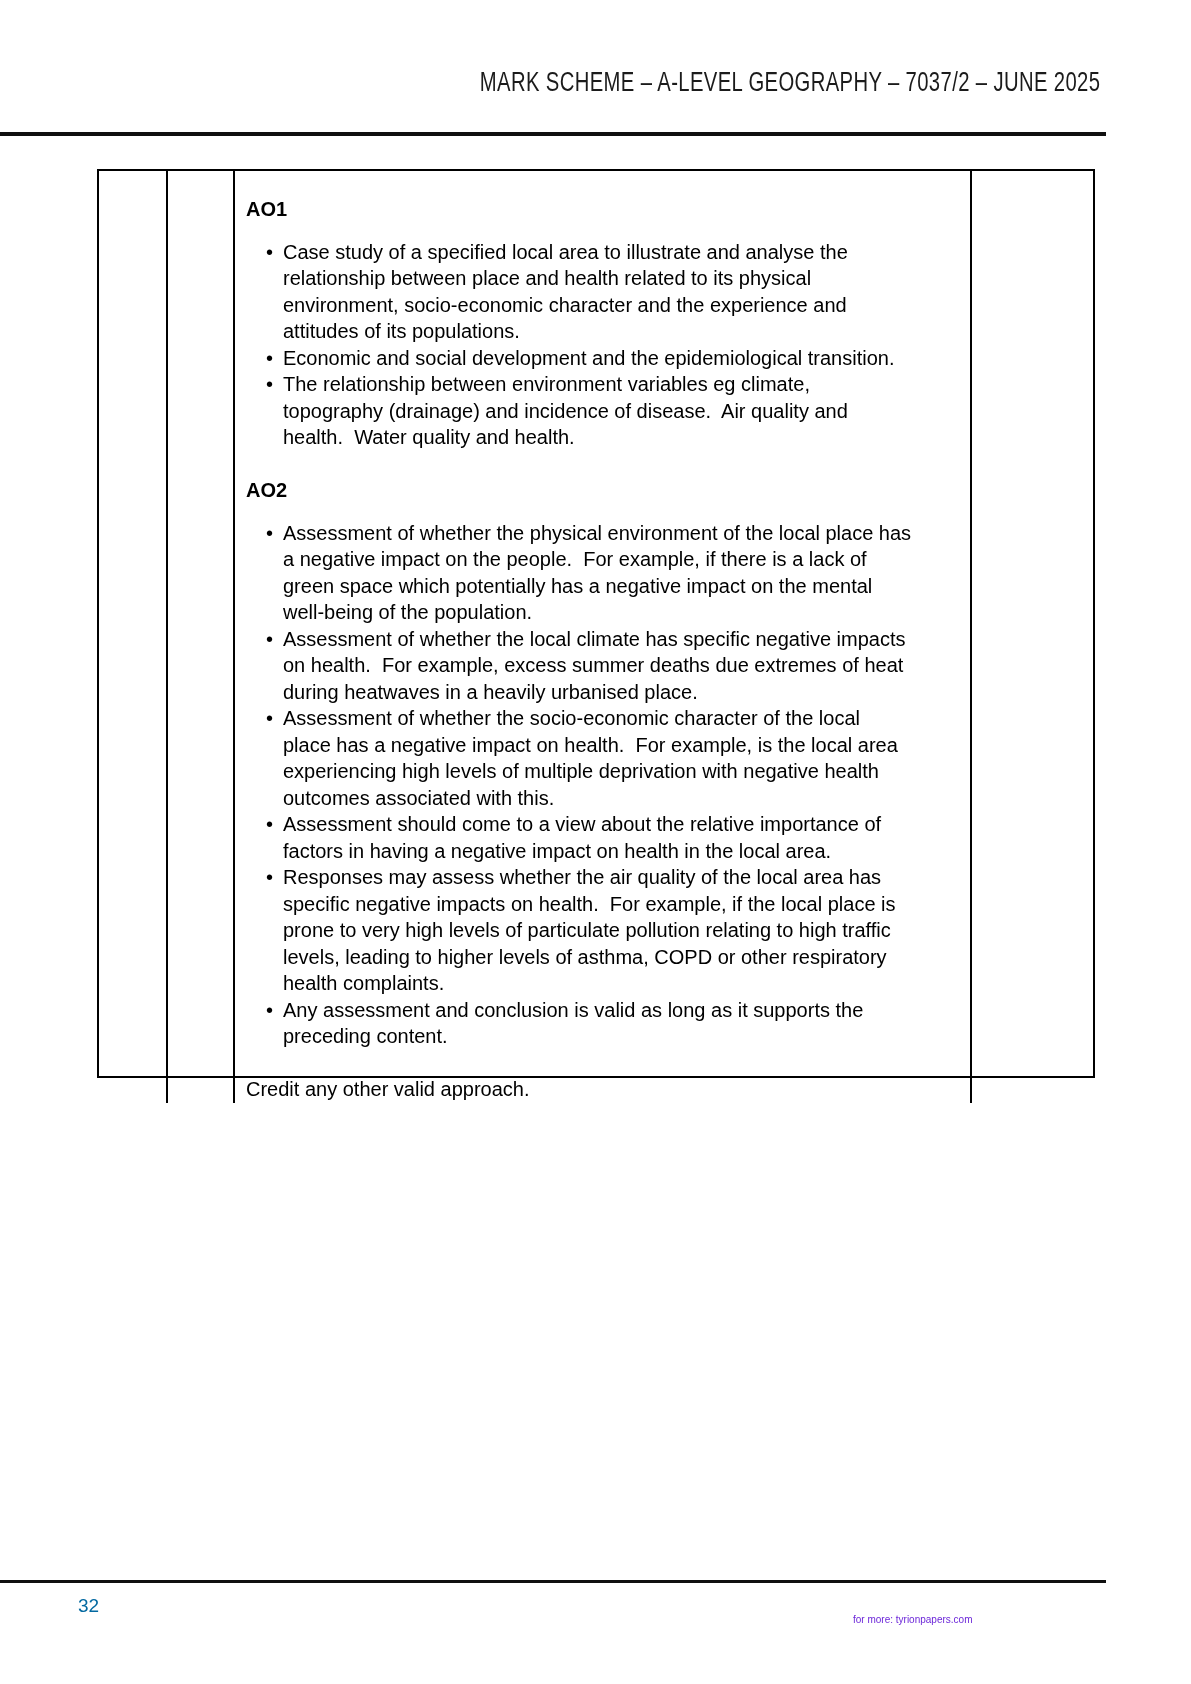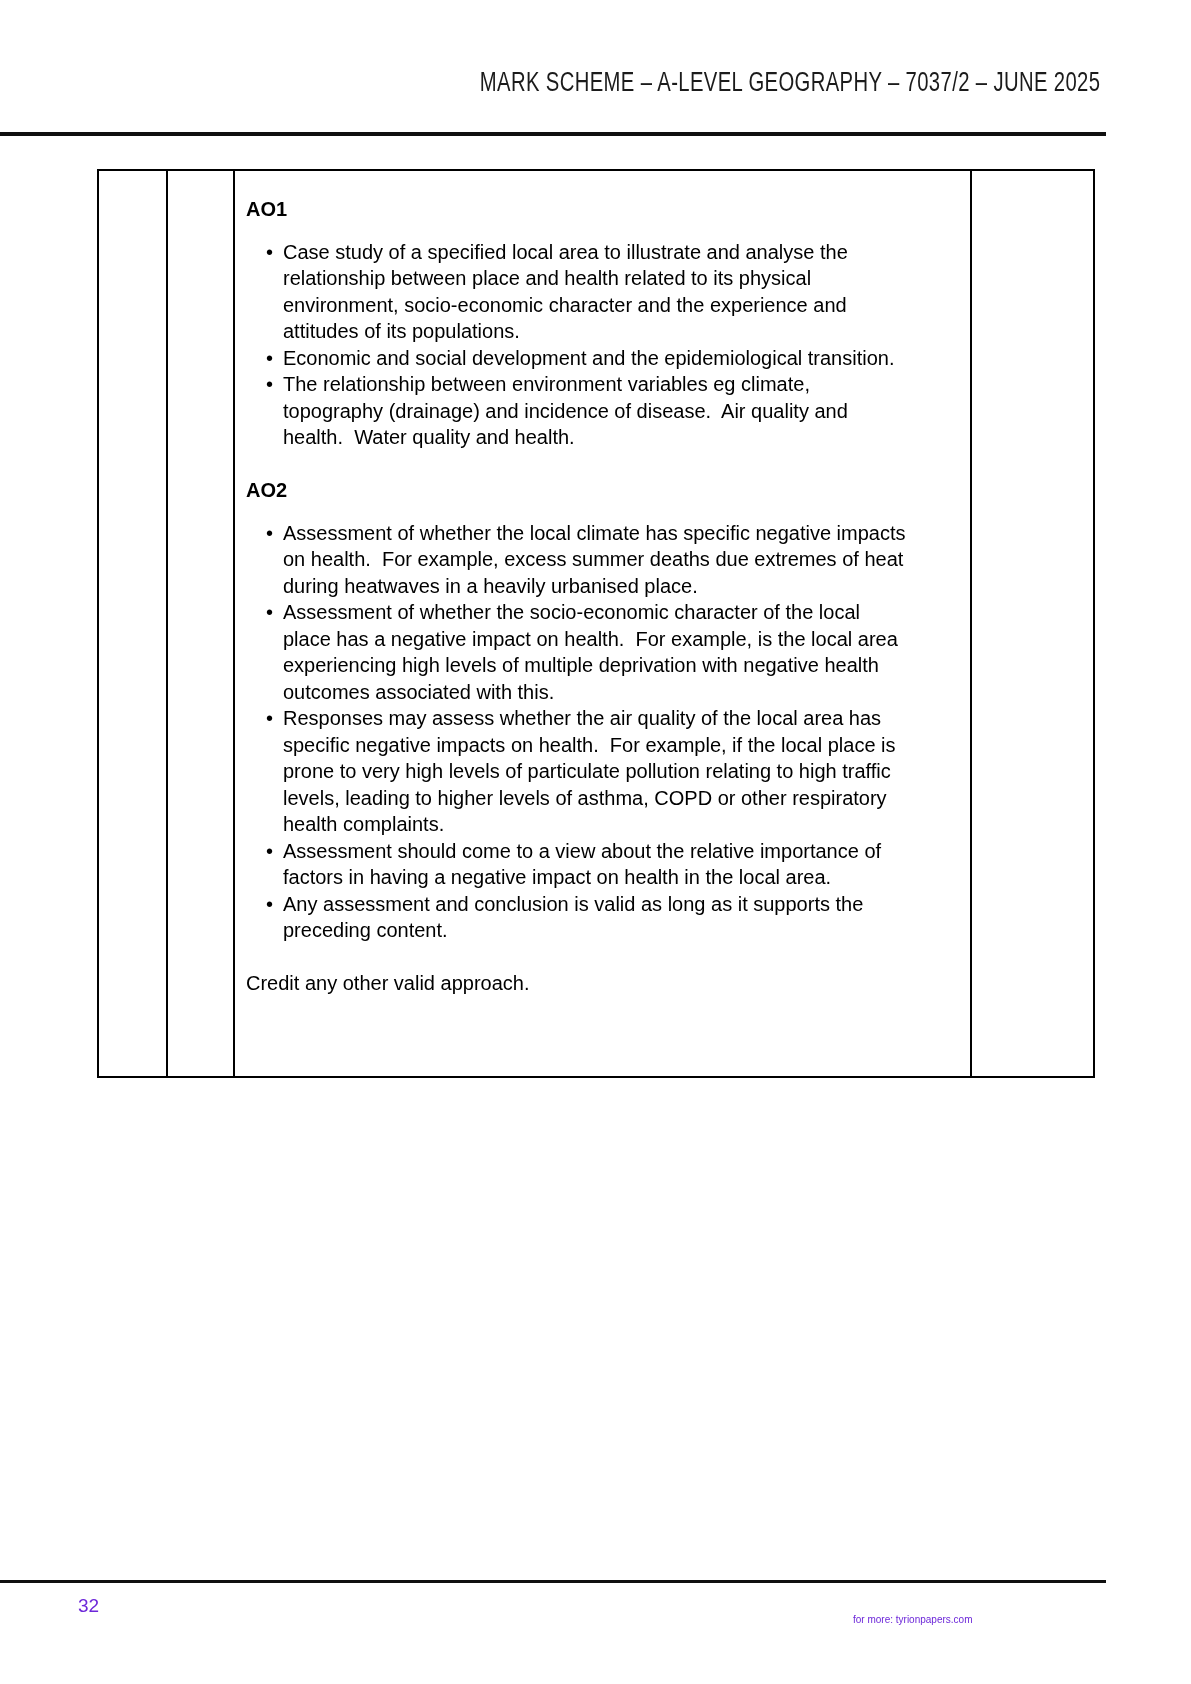--- a/index.html
+++ b/index.html
@@ -82,21 +82,21 @@
     width:1106px;
     height:3px;
     background:#101010;
   }
   .page-number {
     position:absolute;
     left:78px;
     top:1596px;
     font-size:19px;
     line-height:19px;
-    color:#6d28d9;
+    color:#0369a1;
   }
   .watermark {
     position:absolute;
     left:853px;
     top:1611px;
     font-size:10px;
     line-height:17px;
     color:#6d28d9;
     white-space:nowrap;
   }
@@ -120,34 +120,38 @@
 relationship between place and health related to its physical
 environment, socio-economic character and the experience and
 attitudes of its populations.</li>
           <li class="bullet-item">Economic and social development and the epidemiological transition.</li>
           <li class="bullet-item">The relationship between environment variables eg climate,
 topography (drainage) and incidence of disease.  Air quality and
 health.  Water quality and health.</li>
         </ul>
       <div class="ao-heading section-gap">AO2</div>
       <ul class="bullets">
+          <li class="bullet-item">Assessment of whether the physical environment of the local place has
+a negative impact on the people.  For example, if there is a lack of
+green space which potentially has a negative impact on the mental
+well-being of the population.</li>
           <li class="bullet-item">Assessment of whether the local climate has specific negative impacts
 on health.  For example, excess summer deaths due extremes of heat
 during heatwaves in a heavily urbanised place.</li>
           <li class="bullet-item">Assessment of whether the socio-economic character of the local
 place has a negative impact on health.  For example, is the local area
 experiencing high levels of multiple deprivation with negative health
 outcomes associated with this.</li>
+          <li class="bullet-item">Assessment should come to a view about the relative importance of
+factors in having a negative impact on health in the local area.</li>
           <li class="bullet-item">Responses may assess whether the air quality of the local area has
 specific negative impacts on health.  For example, if the local place is
 prone to very high levels of particulate pollution relating to high traffic
 levels, leading to higher levels of asthma, COPD or other respiratory
 health complaints.</li>
-          <li class="bullet-item">Assessment should come to a view about the relative importance of
-factors in having a negative impact on health in the local area.</li>
           <li class="bullet-item">Any assessment and conclusion is valid as long as it supports the
 preceding content.</li>
         </ul>
       <div class="closing section-gap">Credit any other valid approach.</div>
     </div>
     <div class="cell cell-marks"></div>
   </div>
 
   <div class="footer-rule"></div>
 

